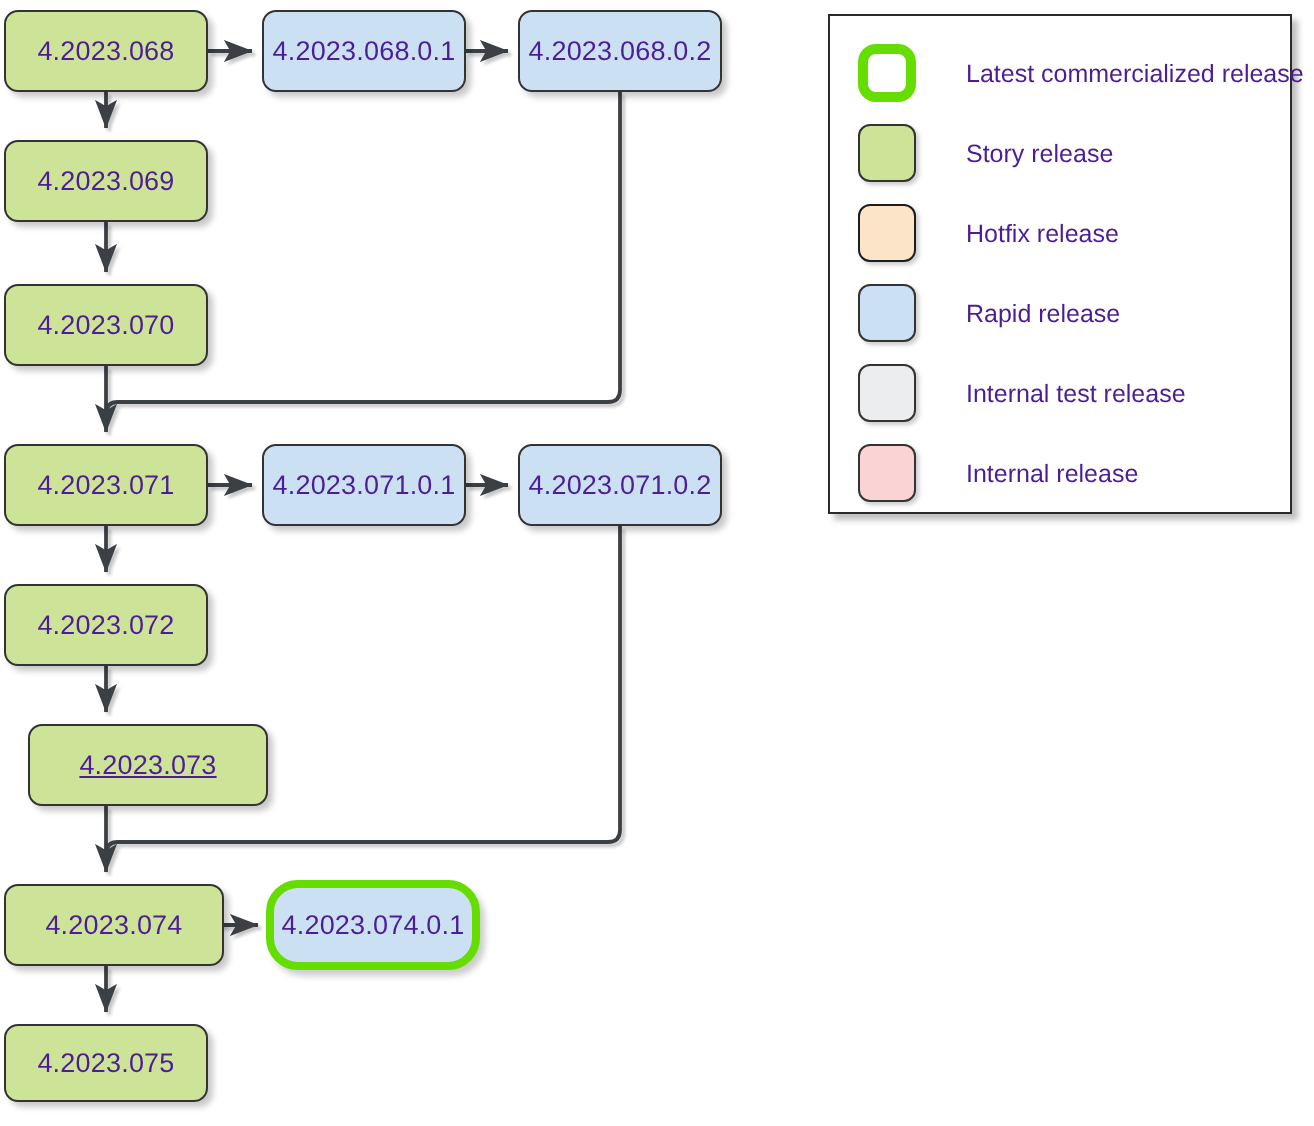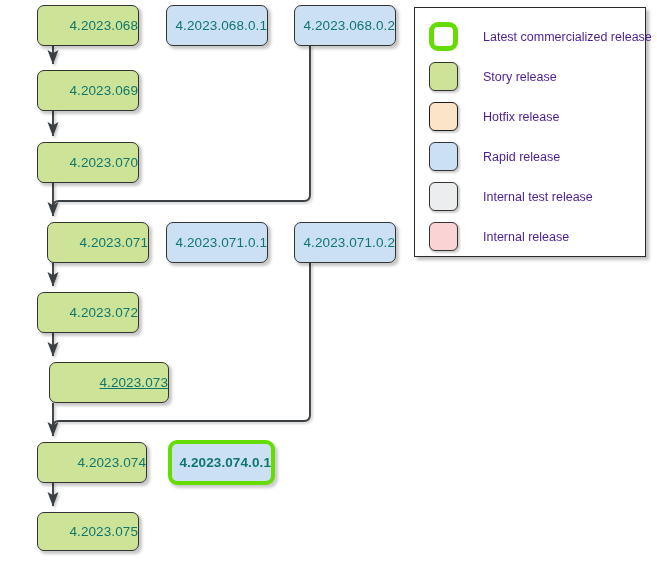--- a/index.html
+++ b/index.html
@@ -27,36 +27,34 @@
     height: 563px;
     pointer-events: none;
   }
   .node {
     position: absolute;
     box-sizing: border-box;
     border: 1.4px solid #333333;
     border-radius: 7px;
     display: flex;
     align-items: center;
-    justify-content: flex-end;
+    justify-content: center;
     font-size: 13.5px;
-    color: #0f766e;
+    color: #4c1d95;
     letter-spacing: 0.1px;
     box-shadow: 2.5px 2.5px 3px rgba(0,0,0,0.22);
     white-space: nowrap;
-    margin-left: 35px;
   }
   .node.story   { background: #cde498; }
   .node.rapid   { background: #cce0f4; }
 
   .node.highlight {
     border: 4px solid #66dd00;
-    border-radius: 9px;
+    border-radius: 16px;
     box-shadow: 2.5px 3px 3px rgba(0,0,0,0.20);
-    font-weight: bold;
   }
 
   
   #legend {
     position: absolute;
     box-sizing: border-box;
     background: #ffffff;
     border: 1.5px solid #2b2b2b;
     box-shadow: 3px 3px 3px rgba(0,0,0,0.25);
   }
@@ -145,21 +143,21 @@
       </div>
       <div class="node rapid" style="left: 259px; top: 5px; width: 102px; height: 41px;">
         <span>4.2023.068.0.2</span>
       </div>
       <div class="node story" style="left: 2px; top: 70px; width: 102px; height: 41px;">
         <span>4.2023.069</span>
       </div>
       <div class="node story" style="left: 2px; top: 142px; width: 102px; height: 41px;">
         <span>4.2023.070</span>
       </div>
-      <div class="node story" style="left: 12px; top: 222px; width: 102px; height: 41px;">
+      <div class="node story" style="left: 2px; top: 222px; width: 102px; height: 41px;">
         <span>4.2023.071</span>
       </div>
       <div class="node rapid" style="left: 131px; top: 222px; width: 102px; height: 41px;">
         <span>4.2023.071.0.1</span>
       </div>
       <div class="node rapid" style="left: 259px; top: 222px; width: 102px; height: 41px;">
         <span>4.2023.071.0.2</span>
       </div>
       <div class="node story" style="left: 2px; top: 292px; width: 102px; height: 41px;">
         <span>4.2023.072</span>

